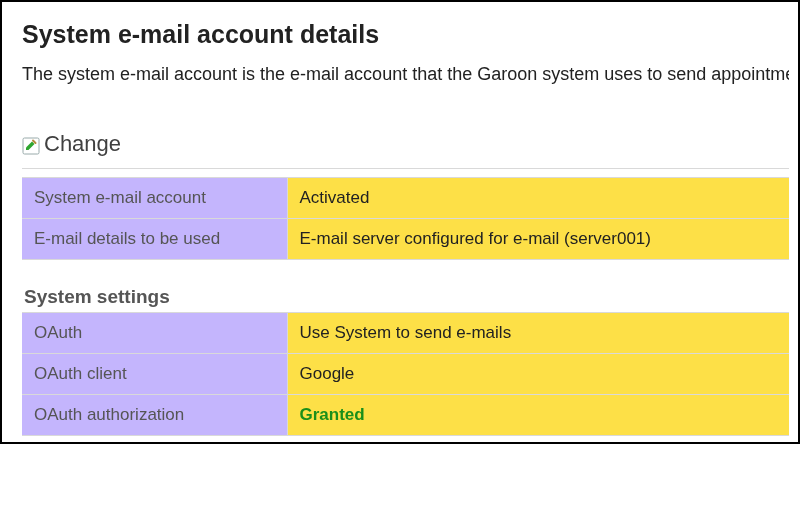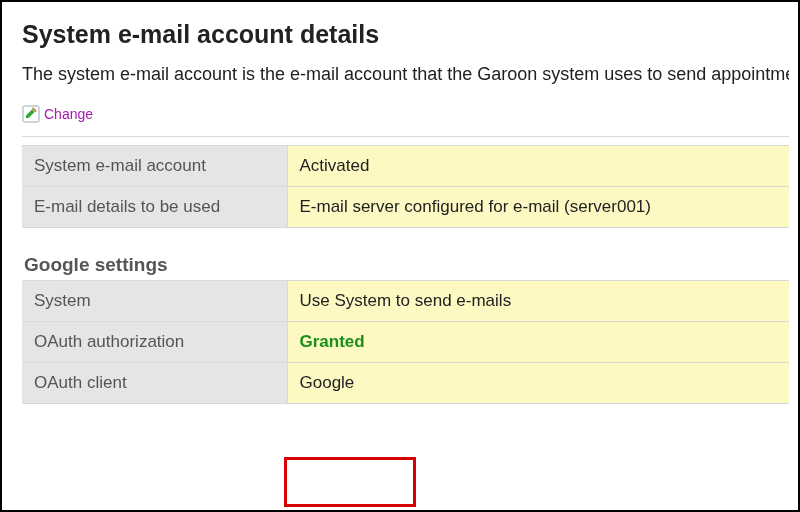--- a/index.html
+++ b/index.html
@@ -5,21 +5,21 @@
   * { box-sizing: border-box; }
   html, body { margin: 0; padding: 0; }
   body {
     font-family: Arial, Helvetica, sans-serif;
     font-size: 17px;
     color: #222;
     background: #fff;
   }
   .frame {
     width: 800px;
-    height: 512px;
+    height: 444px;
     border: 2px solid #000;
     padding: 14px 9px 0 20px;
     overflow: hidden;
     position: relative;
     background: #fff;
   }
   .page-title {
     font-size: 25px;
     font-weight: bold;
     margin: 4px 0 12px 0;
@@ -33,24 +33,25 @@
     white-space: nowrap;
     overflow: hidden;
   }
   .actions {
     margin-bottom: 8px;
   }
   .change-link {
     display: inline-flex;
     align-items: center;
     gap: 4px;
-    color: #a21caf;
+    color: #404040;
     text-decoration: none;
-    font-size: 14px;
+    font-size: 22px;
     cursor: pointer;
+    margin-top: 26px;
   }
   .edit-icon {
     width: 18px; height: 18px;
     display: inline-block;
   }
   .hr {
     border: 0;
     border-top: 1px solid #d9d9d9;
     margin: 6px 0 8px 0;
   }
@@ -64,26 +65,26 @@
   table.details th,
   table.details td {
     text-align: left;
     font-weight: normal;
     padding: 10px 12px;
     border-bottom: 1px solid #d9d9d9;
     font-size: 17px;
     vertical-align: middle;
   }
   table.details th {
-    background: #e5e5e5;
+    background: #c4b5fd;
     color: #555;
     border-right: 1px solid #d9d9d9;
   }
   table.details td {
-    background: #fef9c3;
+    background: #fde047;
     color: #222;
   }
   .section-heading {
     font-size: 19px;
     font-weight: bold;
     color: #555;
     margin: 26px 0 4px 2px;
   }
   .granted {
     color: #1a8f1a;
@@ -129,39 +130,39 @@
       <th>System e-mail account</th>
       <td>Activated</td>
     </tr>
     <tr>
       <th>E-mail details to be used</th>
       <td>E-mail server configured for e-mail (server001)</td>
     </tr>
   </tbody>
     </table>
 
-  <div class="section-heading">Google settings</div>
+  <div class="section-heading">System settings</div>
 
   <table class="details">
     <colgroup>
         <col class="label">
         <col>
       </colgroup>
     <tbody>
         <tr>
-      <th>System</th>
+      <th>OAuth</th>
       <td>Use System to send e-mails</td>
+    </tr>
+    <tr>
+      <th>OAuth client</th>
+      <td>Google</td>
     </tr>
     <tr>
       <th>OAuth authorization</th>
       <td>
         <span class="granted">Granted</span>
       </td>
-    </tr>
-    <tr>
-      <th>OAuth client</th>
-      <td>Google</td>
     </tr>
   </tbody>
     </table>
 
   <div class="highlight-box" style="left:282px; top:455px; width:132px; height:50px;"></div>
 </div>
 
 </body></html>

